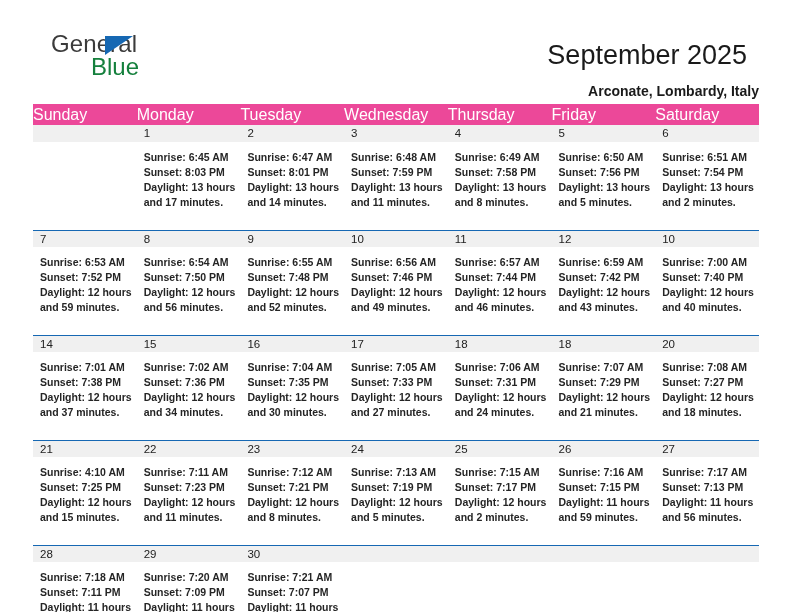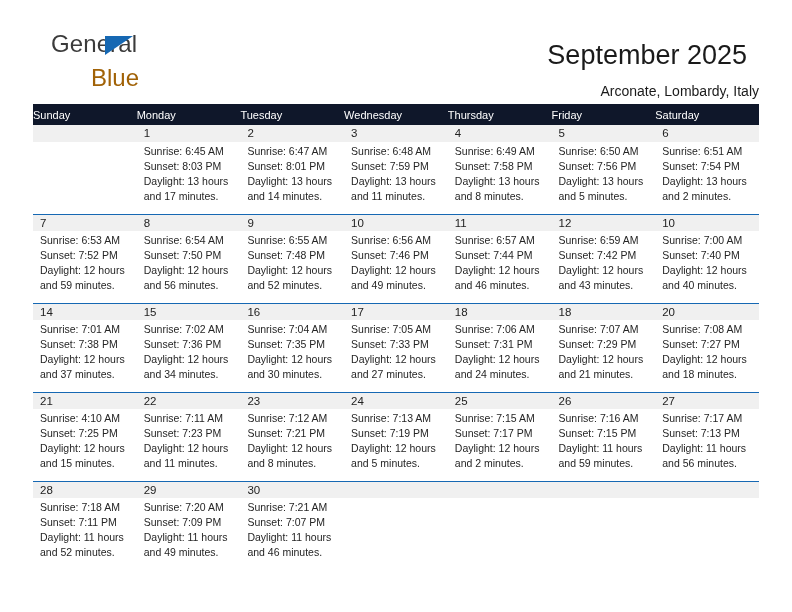--- a/index.html
+++ b/index.html
@@ -50,23 +50,23 @@
     left: 72px;
     top: 6px;
     width: 0;
     height: 0;
     border-left: 28px solid #1668b3;
     border-bottom: 19px solid transparent;
   }
   .logo-blue {
     position: absolute;
     left: 58px;
-    top: 36px;
+    top: 25px;
     font-size: 24px;
-    color: #a16207;
+    color: #15803d;
     line-height: 1;
   }
 
   .title-wrap {
     position: absolute;
     right: 0;
     top: -2px;
     text-align: right;
   }
   .cal-title {
@@ -76,20 +76,21 @@
     font-weight: normal;
     margin: 12px;
     white-space: nowrap;
   }
   .cal-subtitle {
     font-size: 14px;
     color: #1a1a1a;
     margin: 9px 0 0 0;
     line-height: 1.15;
     white-space: nowrap;
+    font-weight: bold;
   }
 
   
   .calendar {
     position: absolute;
     left: 33px;
     top: 104px;
     width: 726px;
   }
 
@@ -97,23 +98,23 @@
     width: 726px;
     border-collapse: collapse;
     table-layout: fixed;
   }
   table.cal th, table.cal td {
     padding: 0;
     margin: 0;
   }
 
   thead th {
-    background: #0f172a;
+    background: #ec4899;
     color: #ffffff;
-    font-size: 11px;
+    font-size: 16px;
     font-weight: normal;
     text-align: left;
     padding: 5px 0 5px 7px;
     height: 21px;
     vertical-align: middle;
   }
 
   
   tr.num-row td {
     background: #f0f0f0;
@@ -125,26 +126,27 @@
     vertical-align: top;
     line-height: 1.15;
   }
   tr.num-row.first td {
     border-top: none;
   }
 
   
   tr.info-row td {
     background: #ffffff;
-    height: 72px;
+    height: 88px;
     vertical-align: top;
-    padding: 2px 6px 0 7px;
+    padding: 8px 6px 0 7px;
     font-size: 10.5px;
     color: #252525;
     line-height: 1.42;
+    font-weight: bold;
   }
   tr.info-row td .line {
     white-space: nowrap;
   }
   td.empty { background: #ffffff; }
   tr.num-row td.empty { background: #f0f0f0; }
 </style>
 </head>
 <body>
 

